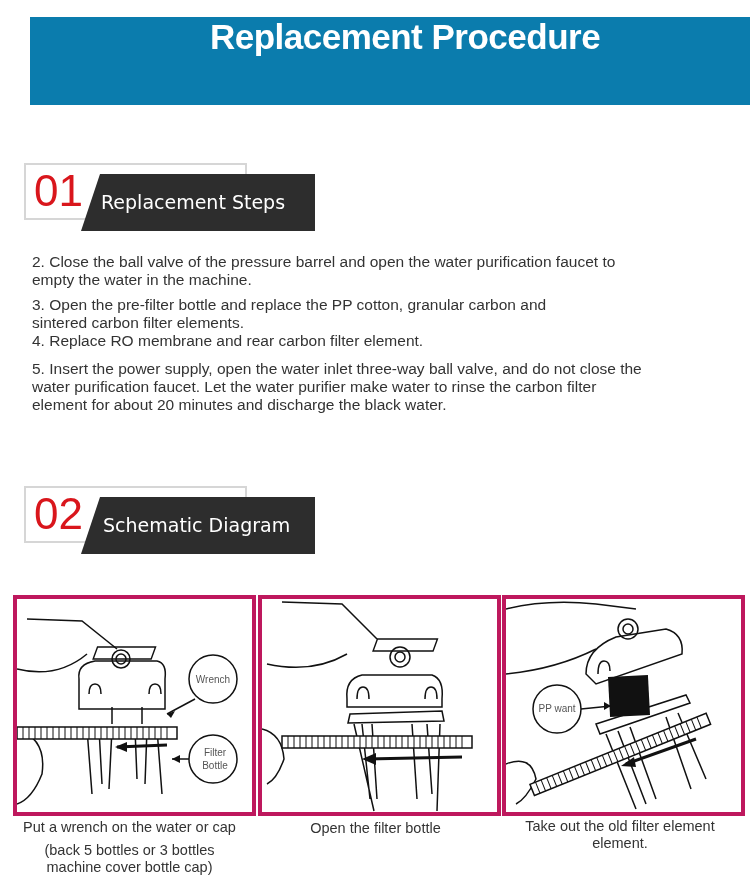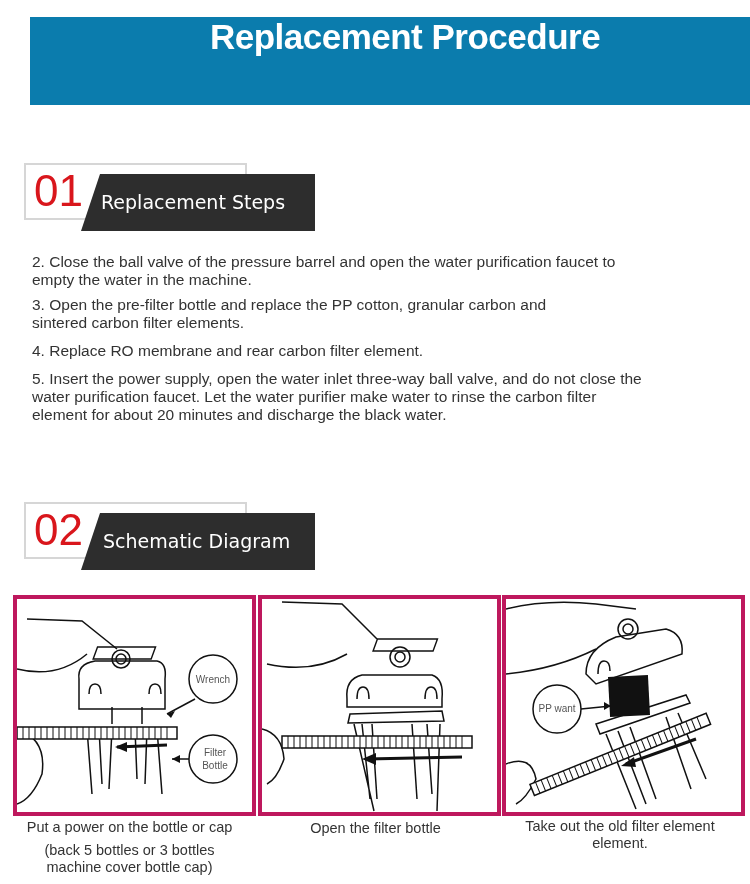--- a/index.html
+++ b/index.html
@@ -36,25 +36,25 @@
 <div class="badge" style="top:163px;">
   <div class="outline"></div>
   <div class="num">01</div>
   <div class="dark"></div>
   <div class="label">Replacement Steps</div>
 </div>
 
 <div class="steps">
   <p style="margin-top:11px;width:600px;">2. Close the ball valve of the pressure barrel and open the water purification faucet to empty the water in the machine.</p>
   <p style="margin-top:7px;width:560px;">3. Open the pre-filter bottle and replace the PP cotton, granular carbon and sintered carbon filter elements.</p>
-  <p style="margin-top:10px;">4. Replace RO membrane and rear carbon filter element.</p>
+  <p style="">4. Replace RO membrane and rear carbon filter element.</p>
   <p style="margin-top:10px;width:620px;">5. Insert the power supply, open the water inlet three-way ball valve, and do not close the water purification faucet. Let the water purifier make water to rinse the carbon filter element for about 20 minutes and discharge the black water.</p>
 </div>
 
-<div class="badge" style="top:502px;">
+<div class="badge" style="top:486px;">
   <div class="outline"></div>
   <div class="num">02</div>
   <div class="dark"></div>
   <div class="label" style="left:79px;">Schematic Diagram</div>
 </div>
 
 <div class="panel" style="left:13px;width:235px;">
   <svg width="235" height="213" viewBox="0 0 235 213">
     <g fill="none" stroke="#111" stroke-width="1.5">
       <path d="M10 20 L65 22 L100 50"></path>
@@ -132,21 +132,21 @@
       <path d="M26 155 v12 M32 155 v12 M38 155 v12 M44 155 v12 M50 155 v12 M56 155 v12 M62 155 v12 M68 155 v12 M74 155 v12 M80 155 v12 M86 155 v12 M92 155 v12 M98 155 v12 M104 155 v12 M110 155 v12 M116 155 v12 M122 155 v12 M128 155 v12 M134 155 v12 M140 155 v12 M146 155 v12 M152 155 v12 M158 155 v12 M164 155 v12 M170 155 v12 M176 155 v12 M182 155 v12 M188 155 v12 M194 155 v12 M200 155 v12" stroke="#111" stroke-width="1"></path>
     </g>
     <path d="M120 165 L190 140" stroke="#111" stroke-width="3"></path>
     <path d="M115 167 L128 158 L130 168 Z" fill="#111"></path>
     <path d="M105 107 L98 103 L98 111 Z" fill="#111"></path>
     <text x="51" y="113" font-family="Liberation Sans, sans-serif" font-size="10" fill="#555" text-anchor="middle">PP want</text>
   </svg>
 </div>
 
 <div class="caption" style="left:2px;top:819px;width:255px;">
-  <div>Put a power on the bottle or cap</div>
+  <div>Put a wrench on the water or cap</div>
   <div style="margin-top:6px;">(back 5 bottles or 3 bottles</div>
   <div>machine cover bottle cap)</div>
 </div>
 <div class="caption" style="left:258px;top:820px;width:235px;">
   <div>Open the filter bottle</div>
 </div>
 <div class="caption" style="left:500px;top:818px;width:240px;">
   <div>Take out the old filter element</div>
   <div>element.</div>
 </div>

